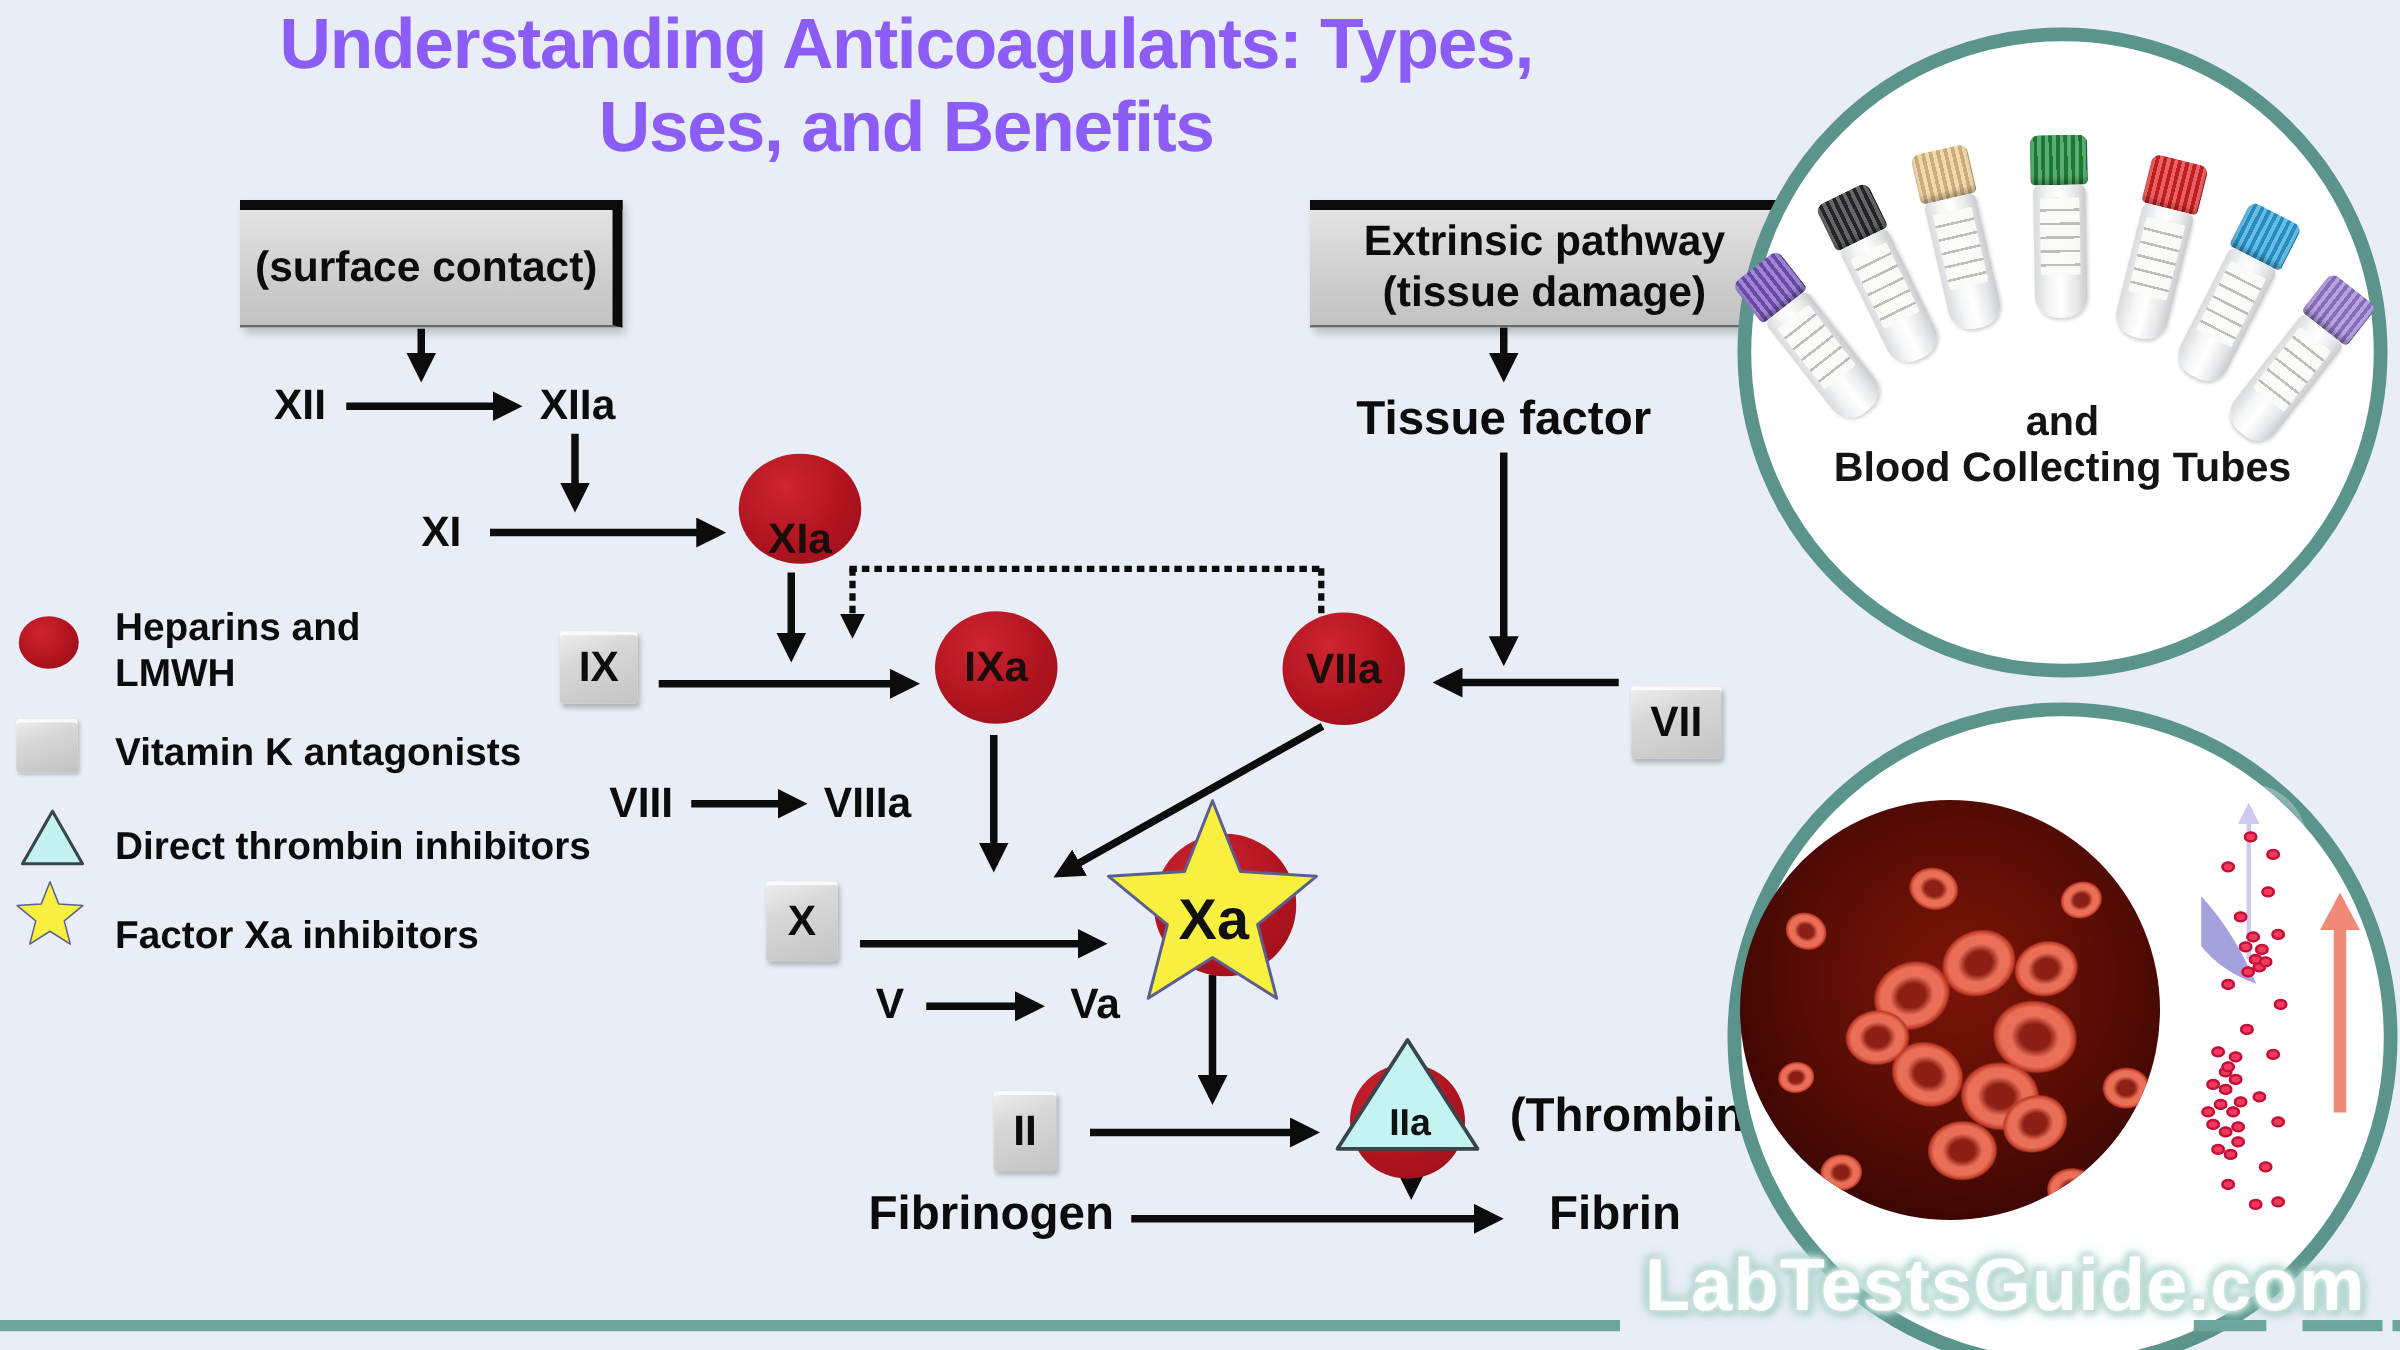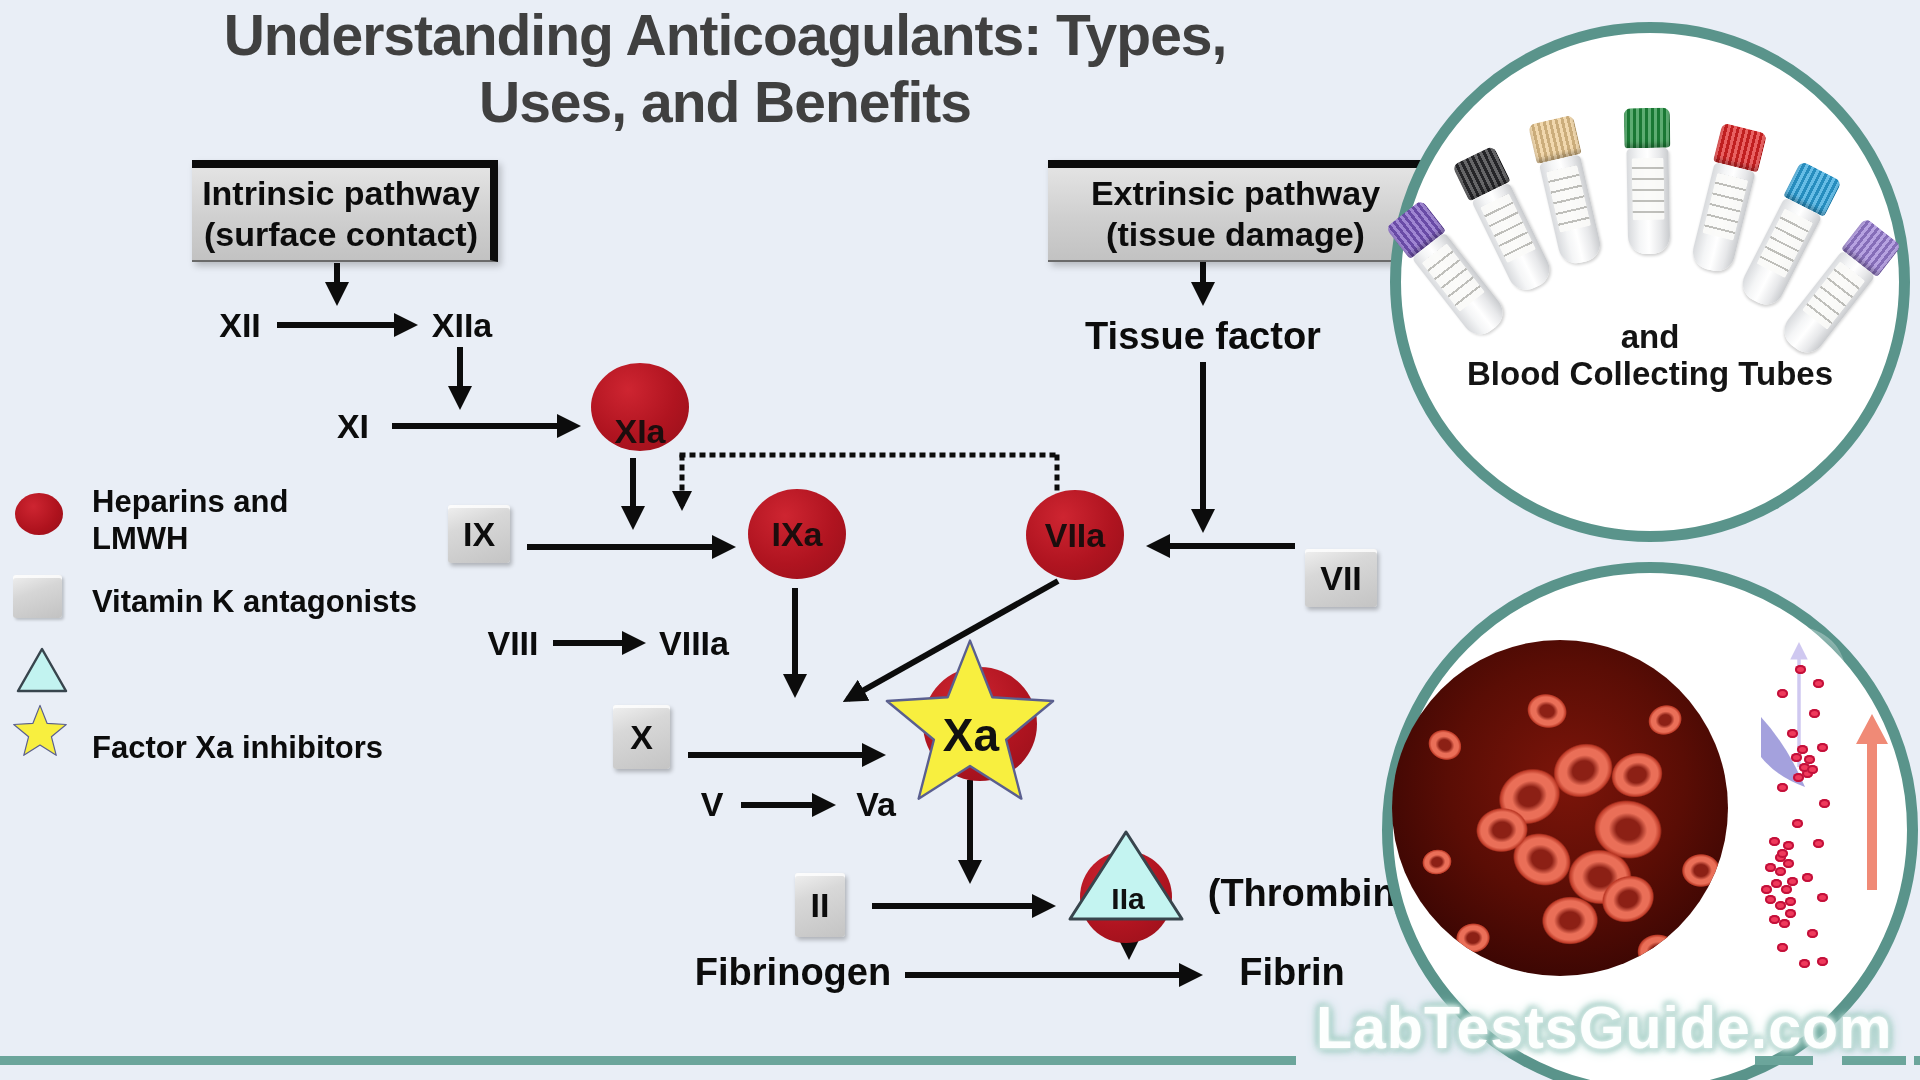--- a/index.html
+++ b/index.html
@@ -5,21 +5,21 @@
   html,body{margin:0;padding:0;}
   .stage{
     position:relative;width:1920px;height:1080px;overflow:hidden;
     background:#e9eef6;
     font-family:"Liberation Sans",sans-serif;
   }
   
   .title{
     position:absolute;left:90px;top:2px;width:1270px;
     text-align:center;font-weight:bold;font-size:57px;line-height:67px;
-    color:#404040;letter-spacing:-1px;
+    color:#8b5cf6;letter-spacing:-1px;
   }
   
   .pbox{
     position:absolute;height:102px;box-sizing:border-box;
     background:linear-gradient(180deg,#e3e3e3 0%,#cfcfcf 55%,#c2c2c2 100%);
     border-top:8px solid #0b0b0b;border-right:8px solid #0b0b0b;
     border-bottom:2px solid #6a6a6a;
     box-shadow:3px 4px 7px rgba(0,0,0,.22);
     display:flex;flex-direction:column;justify-content:center;align-items:center;
     font-weight:bold;font-size:34px;line-height:41px;color:#0c0c0c;
@@ -167,21 +167,20 @@
     </g>
     <g stroke="#0c0c0c" stroke-width="5" fill="none" stroke-linecap="square" stroke-dasharray="1 9">
       <line x1="682" y1="455" x2="1057" y2="455"></line>
       <line x1="1057" y1="457" x2="1057" y2="492"></line>
       <line x1="682" y1="457" x2="682" y2="500"></line>
     </g>
     <line x1="682" y1="500" x2="682" y2="506" stroke="#0c0c0c" stroke-width="5" marker-end="url(#ah)"></line>
   </svg>
 
   <div class="pbox intrinsic">
-    <div>Intrinsic pathway</div>
     <div>(surface contact)</div>
   </div>
   <div class="pbox extrinsic">
     <div>Extrinsic pathway</div>
     <div>(tissue damage)</div>
   </div>
 
   <span class="lbl" style="left:240px;top:325px;">XII</span>
   <span class="lbl" style="left:462px;top:325px;">XIIa</span>
   <span class="lbl" style="left:353px;top:426px;">XI</span>
@@ -232,20 +231,21 @@
   <div class="legend-ellipse"></div>
   <div class="legend-text" style="top:483px;">Heparins and
 LMWH</div>
 
   <div class="legend-cube"></div>
   <div class="legend-text" style="top:583px;">Vitamin K antagonists</div>
 
   <svg class="abs" style="left:16px;top:647px;width:52px;height:46px;" viewBox="0 0 52 46">
     <polygon points="26,2 2,44 50,44" fill="#c2f3f0" stroke="#38454d" stroke-width="2.5" stroke-linejoin="round"></polygon>
   </svg>
+  <div class="legend-text" style="top:658px;">Direct thrombin inhibitors</div>
 
   <svg class="abs" style="left:8px;top:703px;width:64px;height:60px;" viewBox="-100 -100 200 200">
     <polygon points="0,-92 23.5,-32.4 87.5,-28.4 38,12.4 54.1,74.4 0,40 -54.1,74.4 -38,12.4 -87.5,-28.4 -23.5,-32.4" fill="#f8ef3f" stroke="#5a5f8f" stroke-width="4" stroke-linejoin="round"></polygon>
   </svg>
   <div class="legend-text" style="top:729px;">Factor Xa inhibitors</div>
 
   <div class="inset top"></div>
   <div id="tubes">
       <div class="tube" style="left: 1428px; top: 198px; transform: rotate(-38deg);">
         <div class="cap" style="background-color: rgb(122, 87, 193);"></div>

